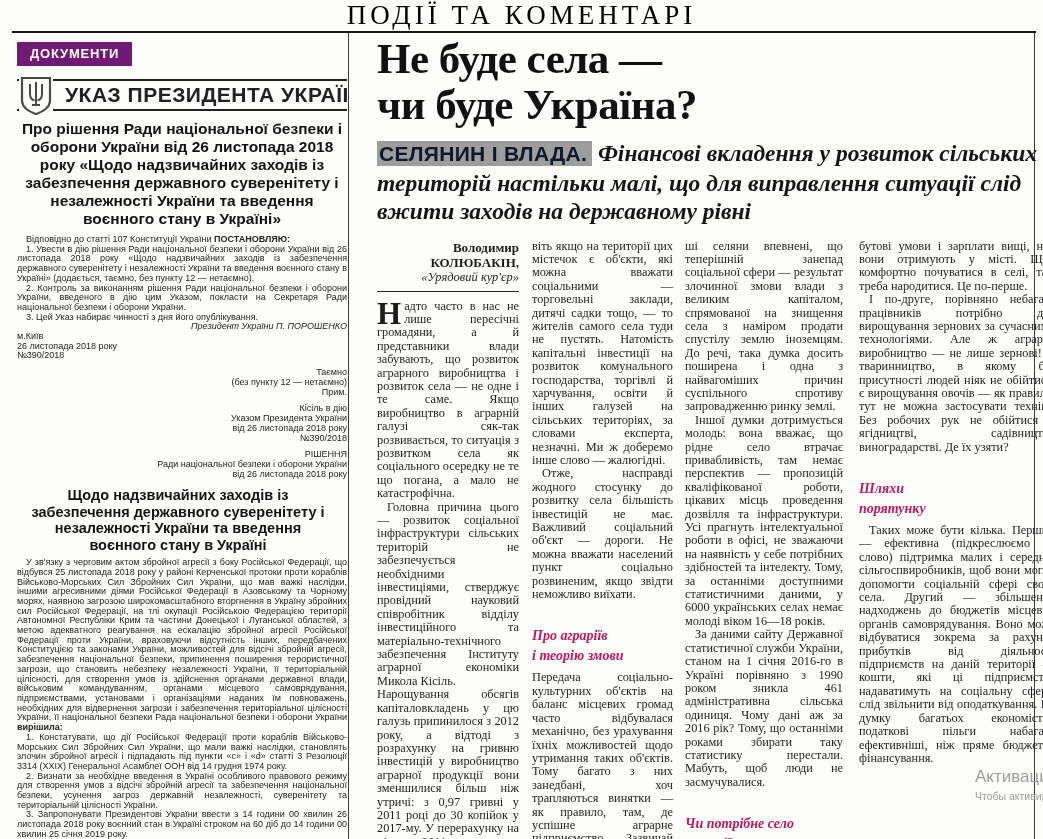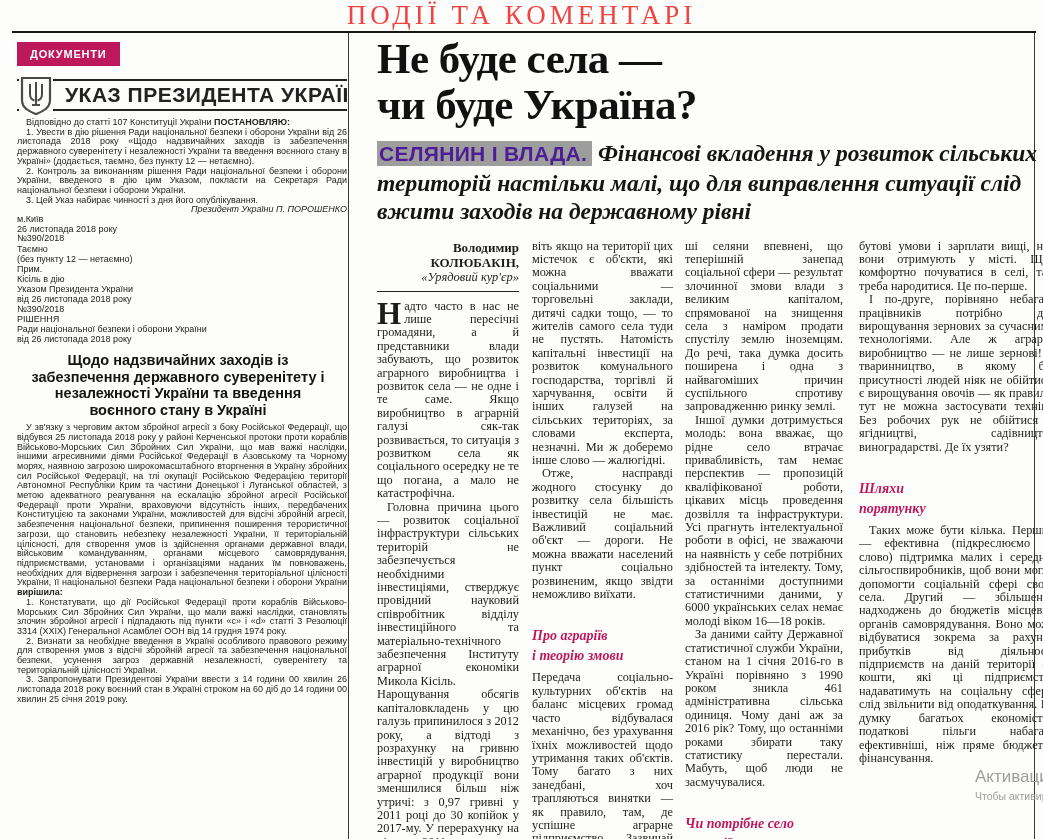--- a/index.html
+++ b/index.html
@@ -5,57 +5,57 @@
   html,body{margin:0;padding:0;}
   .page{
     position:relative; width:1043px; height:839px; background:#fdfdfb;
     overflow:hidden; color:#1c1c1c;
     font-family:"Liberation Serif", serif;
   }
   
   .masthead{
     position:absolute; top:0; left:0; width:100%; text-align:center;
     font-family:"Liberation Serif", serif; font-size:27px; line-height:30px;
-    letter-spacing:4px; color:#ef4444;
+    letter-spacing:4px; color:#000000;
   }
   .top-rule{position:absolute; top:31px; left:12px; width:1024px; height:2px; background:#161616;}
   .vrule{position:absolute; width:1px; background:#3a3a3a;}
   .v1{left:348px; top:33px; height:806px;}
   .v2{left:1034px; top:33px; height:806px;}
 
   
   .sidebar{position:absolute; left:17px; top:42px; width:330px; height:797px; overflow:hidden;
     font-family:"Liberation Sans", sans-serif;}
-  .doc-tag{background:#be185d; color:#fff; display:inline-block;
-    font-size:11px; line-height:24px; font-weight:bold; letter-spacing:.8px; padding:0 13px;}
+  .doc-tag{background:#701a75; color:#fff; display:inline-block;
+    font-size:13px; line-height:24px; font-weight:bold; letter-spacing:.8px; padding:0 13px;}
   .decree-header{position:relative; margin-top:13px; border-top:2px solid #222;
     border-bottom:2px solid #222; height:28px;}
   .emblem{position:absolute; left:2px; top:-5px; width:34px; height:40px; background:#fdfdfb;}
   .decree-header-text{margin-left:48px; font-size:21px; line-height:28px; font-weight:bold;
     letter-spacing:.5px; color:#222; white-space:nowrap;}
   .decree-title{font-size:15.5px; line-height:18px; font-weight:bold; text-align:center;
     margin-top:9px; color:#141414;}
   .decree-body{margin-top:7px; font-size:9px; line-height:9.7px; text-align:justify; color:#222;}
   .decree-body p{margin:0; text-indent:9px;}
   .decree-body p.nt{text-indent:0;}
   .president{text-align:right; font-style:italic; margin-top:1px;}
-  .cblock{text-align:left; margin-top:0;}
+  .cblock{text-align:right; margin-top:6px;}
   .cblock div{line-height:10px;}
   .dhead{font-weight:normal;}
   .decision-title{font-size:14.5px; line-height:16.5px; font-weight:bold; text-align:center;
     margin:8px 12px 5px 4px; color:#141414;}
 
   
   .article{position:absolute; left:377px; top:36px; width:678px; height:803px; overflow:hidden;}
   .headline{margin:0; font-family:"Liberation Serif", serif; font-weight:bold;
     font-size:43px; line-height:46px; letter-spacing:-.5px; white-space:pre-line; color:#111;}
   .kicker{margin-top:11px; font-family:"Liberation Serif", serif; font-style:italic;
     font-weight:bold; font-size:23.5px; line-height:28.5px; color:#151515; width:660px;}
   .kicker-label{font-family:"Liberation Sans", sans-serif; font-style:normal; font-weight:bold;
-    font-size:21px; background:#9d9d9d; color:#4c1d95; padding:1px 5px 1px 2px; letter-spacing:.3px;}
+    font-size:21px; background:#9d9d9d; color:#0f172a; padding:1px 5px 1px 2px; letter-spacing:.3px;}
   .cols{display:flex; margin-top:14px; height:600px; overflow:hidden;}
   .col{font-size:12.3px; line-height:13.4px; text-align:justify; color:#1d1d1d;}
   .c1{width:142px;}
   .c2{width:141px; margin-left:13px;}
   .c3{width:158px; margin-left:12px;}
   .c4{width:196px; margin-left:16px;}
   .col p{margin:0; text-indent:10px;}
   .col p.nt{text-indent:0;}
   .col h3{font-style:italic; font-weight:bold; font-size:14px; line-height:20px;
     margin:25px 0 5px 0; white-space:pre-line; color:#be185d;}
@@ -86,20 +86,21 @@
     <div class="decree-header">
       <span class="emblem">
         <svg width="34" height="40" viewBox="0 0 34 40">
           <path d="M3 2 h28 v22 c0 9 -9 12 -14 14 c-5 -2 -14 -5 -14 -14 z" fill="#fdfdfb" stroke="#4a4a4a" stroke-width="2.2"></path>
           <path d="M11 8 v10 c0 5 2.5 6 4.5 6.5 M23 8 v10 c0 5 -2.5 6 -4.5 6.5 M17 6 v23 M13 29 h8" stroke="#4a4a4a" stroke-width="2" fill="none"></path>
         </svg>
       </span>
       <div class="decree-header-text">УКАЗ ПРЕЗИДЕНТА УКРАЇНИ</div>
     </div>
 
+    <div class="decree-title">Про рішення Ради національної безпеки і оборони України від 26 листопада 2018 року «Щодо надзвичайних заходів із забезпечення державного суверенітету і незалежності України та введення воєнного стану в Україні»</div>
 
     <div class="decree-body">
       <p><span>Відповідно до статті 107 Конституції України</span> <b>ПОСТАНОВЛЯЮ:</b></p>
       <p>1. Увести в дію рішення Ради національної безпеки і оборони України від 26 листопада 2018 року «Щодо надзвичайних заходів із забезпечення державного суверенітету і незалежності України та введення воєнного стану в Україні» (додається, таємно, без пункту 12 — нетаємно).</p>
       <p>2. Контроль за виконанням рішення Ради національної безпеки і оборони України, введеного в дію цим Указом, покласти на Секретаря Ради національної безпеки і оборони України.</p>
       <p>3. Цей Указ набирає чинності з дня його опублікування.</p>
       <p class="president nt">Президент України  П. ПОРОШЕНКО</p>
       <p class="nt">м.Київ</p>
       <p class="nt">26 листопада 2018 року</p>
       <p class="nt">№390/2018</p>

